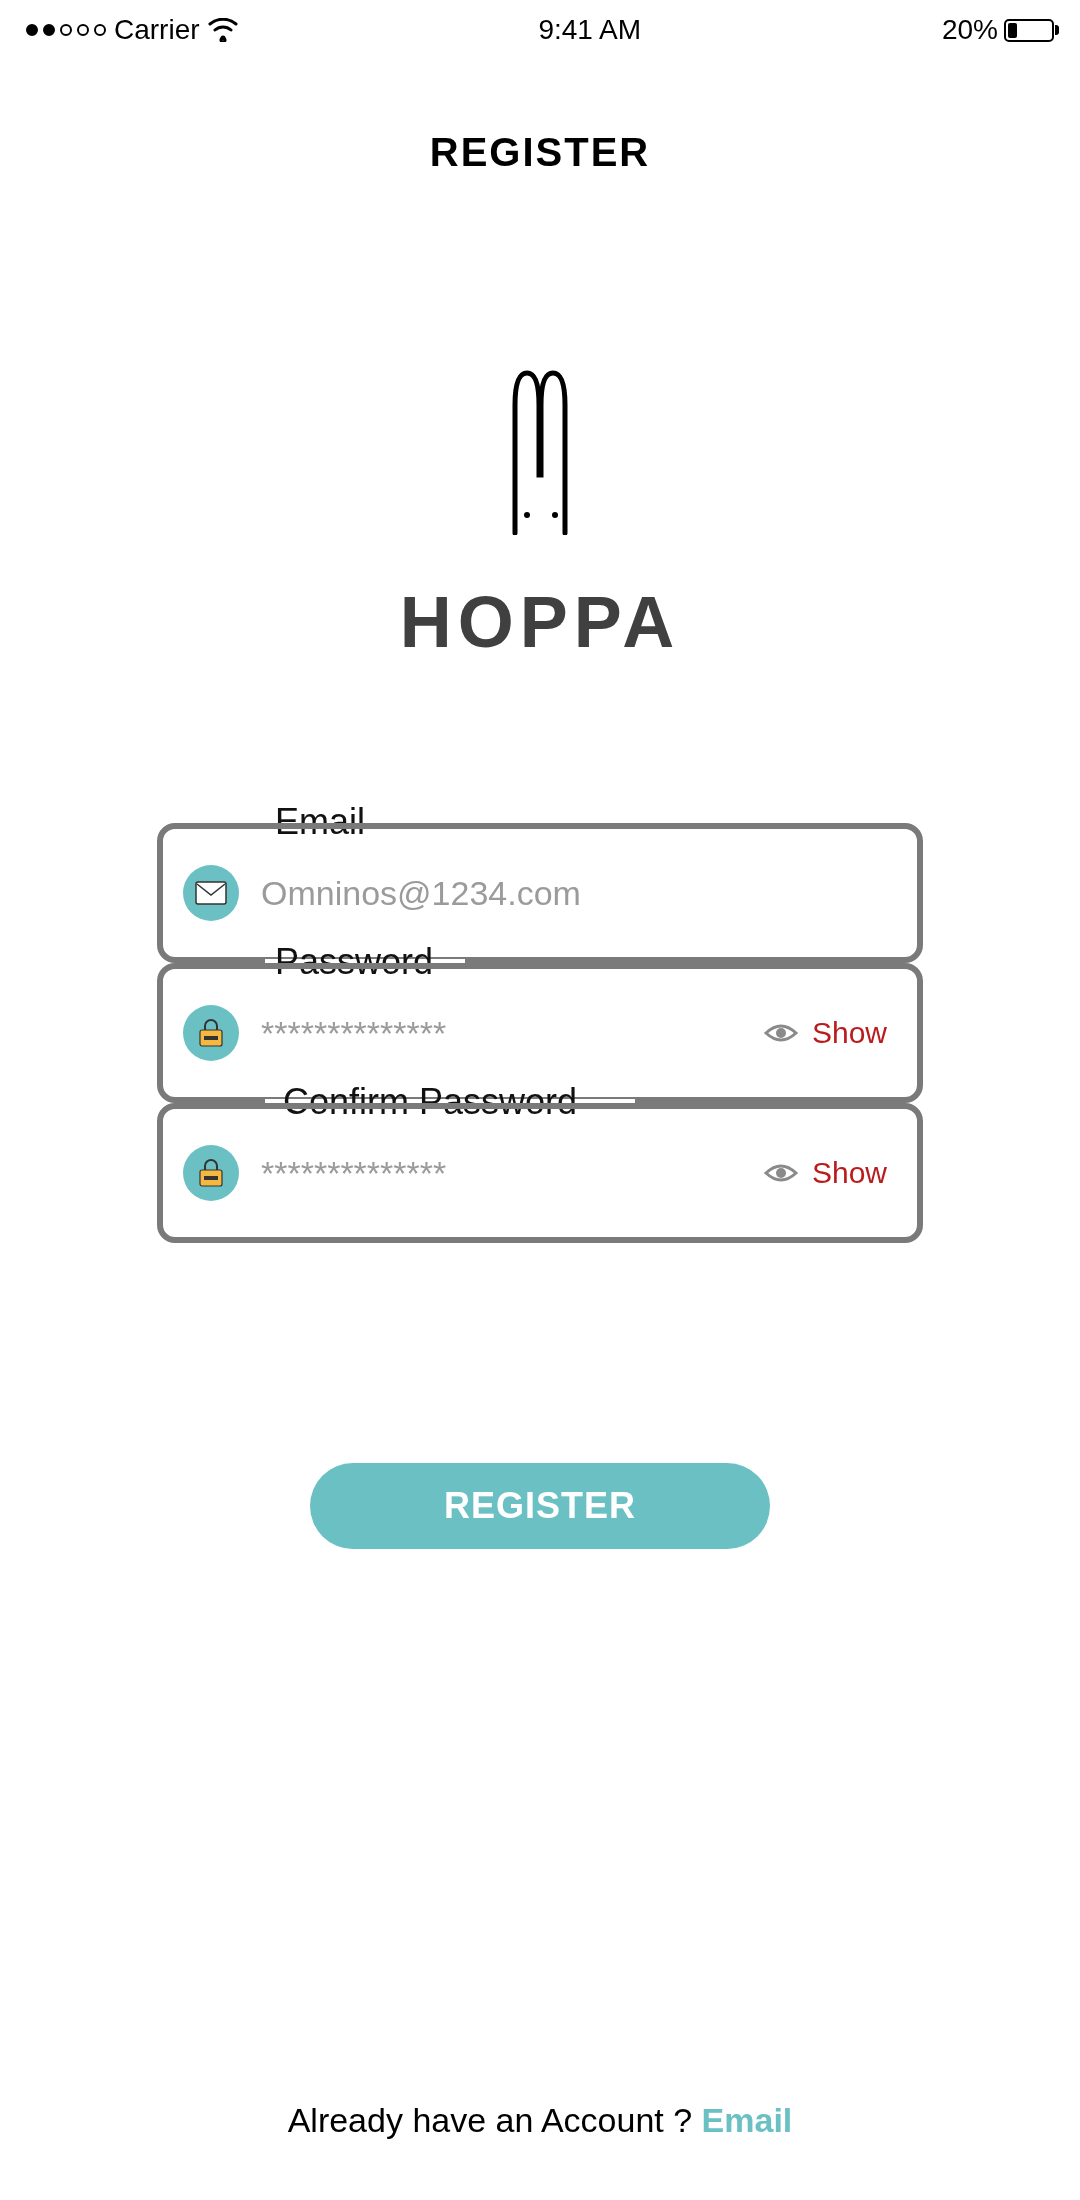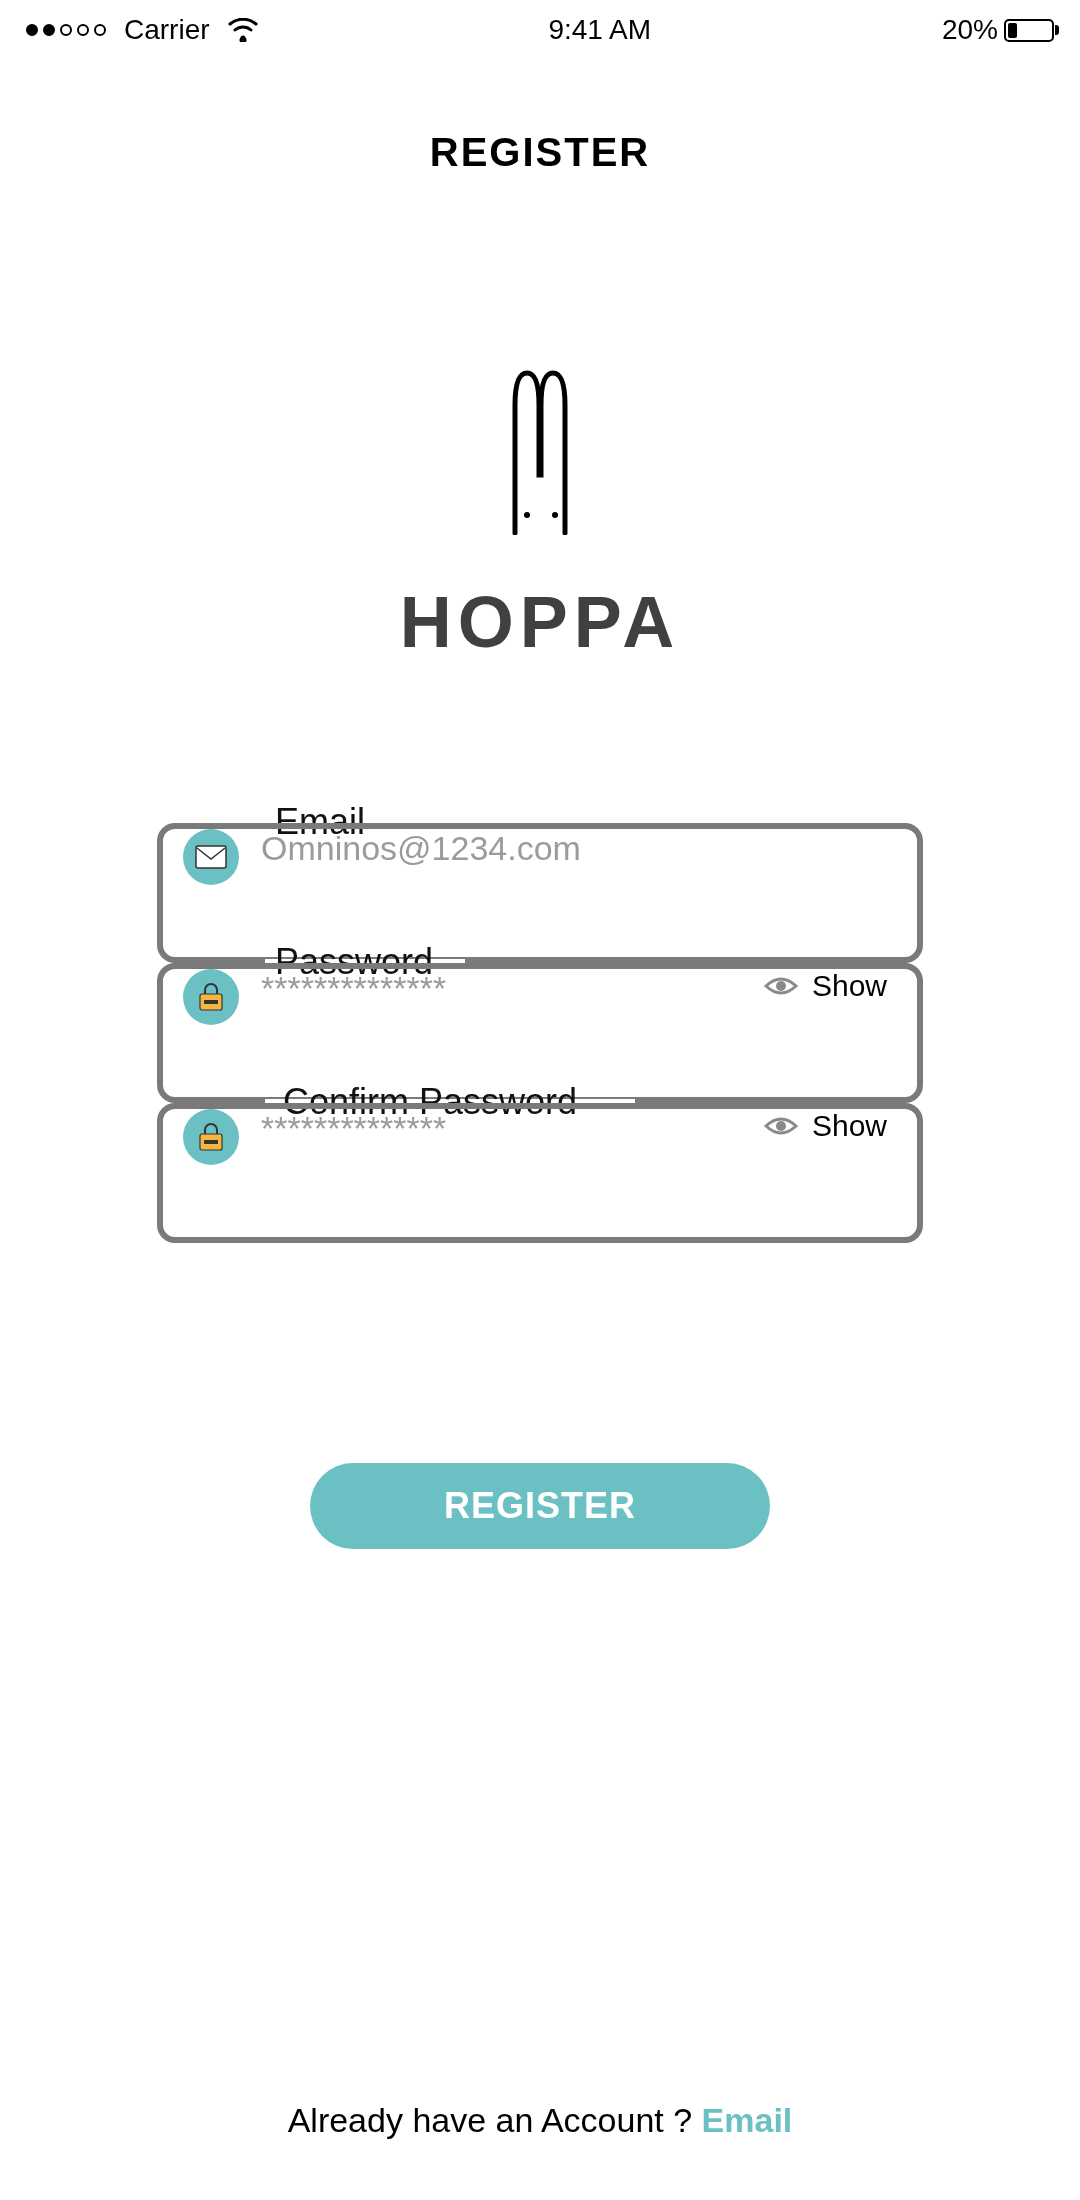--- a/index.html
+++ b/index.html
@@ -12,21 +12,21 @@
 
   
   .status-bar {
     height: 60px;
     padding: 0 26px;
     display: flex;
     align-items: center;
     justify-content: space-between;
     font-size: 28px;
   }
-  .sb-left, .sb-right { display: flex; align-items: center; gap: 10px; }
+  .sb-left, .sb-right { display: flex; align-items: center; }
   .sig-dots { display: flex; gap: 5px; align-items: center; }
   .sig-dot { width: 12px; height: 12px; border-radius: 50%; border: 2px solid #000; }
   .sig-dot.filled { background: #000; }
   .carrier { margin-left: 8px; }
   .wifi { margin-left: 8px; line-height: 0; }
   .sb-center { font-weight: 500; }
   .battery-wrap { display:flex; align-items:center; gap:6px; }
   .battery {
     position: relative;
     width: 50px; height: 23px;
@@ -57,21 +57,21 @@
   .form { margin-top: 160px; width: 100%; display:flex; flex-direction:column; align-items:center; }
   .field {
     position: relative;
     width: 766px;
     height: 140px;
   }
   .field .box {
     position:absolute; inset:0;
     border: 6px solid #7a7a7a;
     border-radius: 18px;
-    display:flex; align-items:flex-start;
+    display:flex; align-items:center;
     padding: 0 30px 0 20px;
     gap: 22px;
   }
   
   .field .gap {
     position:absolute; top:-4px; height:12px; background:#fff;
   }
   .field .label {
     position:absolute; top:-22px;
     font-size: 36px; font-weight:500; color:#111;
@@ -83,21 +83,21 @@
     flex-shrink:0;
   }
   .field input {
     flex:1; border:none; outline:none; background:transparent;
     font-size: 34px; color:#333;
     font-family: inherit;
   }
   .field input::placeholder { color:#9b9b9b; }
   .show-toggle {
     display:flex; align-items:center; gap:14px;
-    color:#000000; font-size:30px; cursor:pointer;
+    color:#b91c1c; font-size:30px; cursor:pointer;
   }
 
   
   .register-btn {
     margin-top: 220px;
     width: 460px; height: 86px;
     border:none; border-radius: 60px;
     background:#6bc0c4; color:#fff;
     font-size: 36px; font-weight:700; letter-spacing:1px;
     cursor:pointer;

